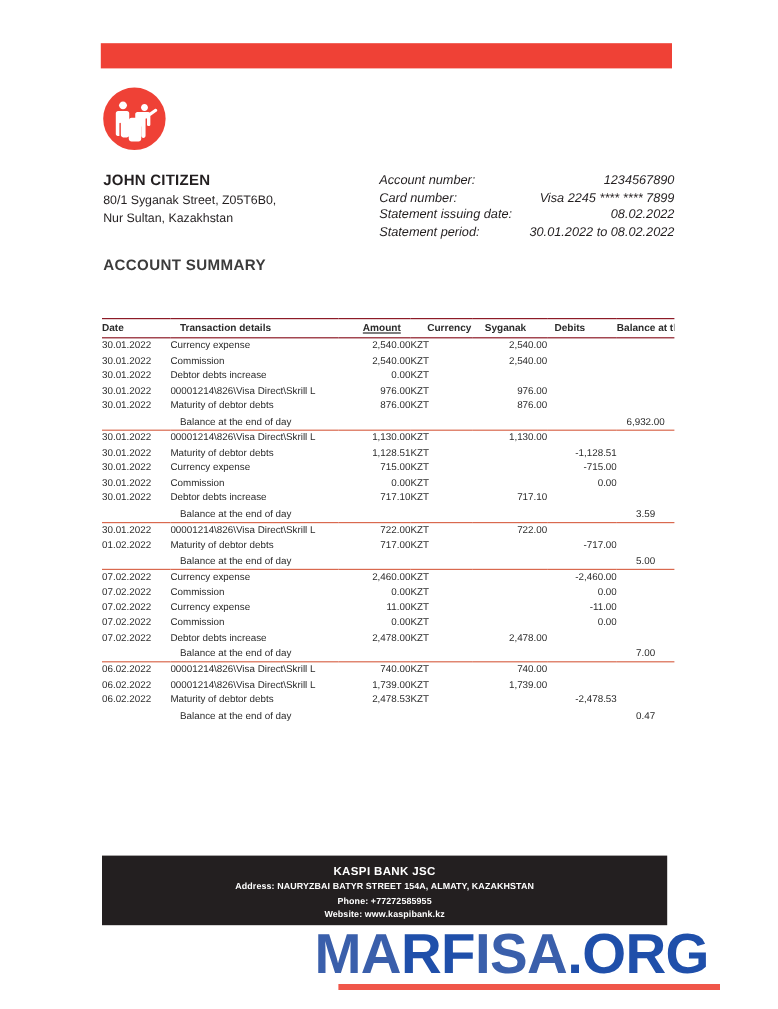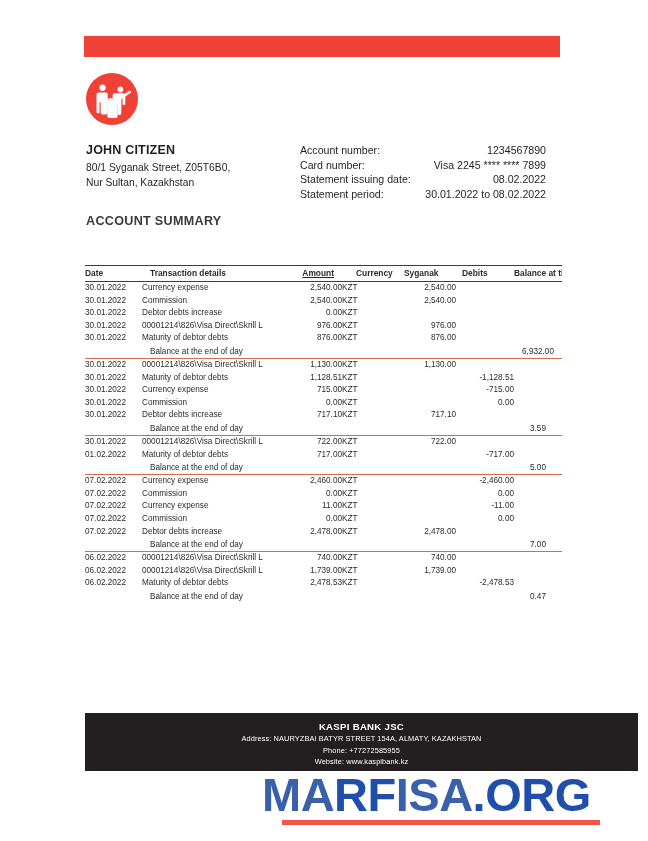--- a/index.html
+++ b/index.html
@@ -58,23 +58,24 @@
   }
   .cust-line {
     font-size: 10.3px;
     line-height: 14.5px;
     margin: 0;
   }
 
   
   .account-block {
     position: absolute;
-    left: 300px;
+    left: 316px;
     top: 143px;
     width: 246px;
+    font-style: italic;
   }
   .acct-row {
     display: flex;
     justify-content: space-between;
     align-items: baseline;
     font-size: 10.6px;
     line-height: 14.6px;
     white-space: nowrap;
   }
   .acct-label { text-align: left; }
@@ -173,37 +174,37 @@
     font-weight: bold;
   }
   tr.total td.t-label { text-align: right; padding-right: 4px; }
   tr.total td.t-value { text-align: right; padding-right: 3px; }
 
   
   .footer {
     position: absolute;
     left: 85px;
     top: 713px;
-    width: 553px;
+    width: 471px;
     height: 58px;
     background: #231f20;
     color: #ffffff;
     text-align: center;
     box-sizing: border-box;
     padding-top: 7px;
   }
   .f-name {
     font-size: 9.6px;
     font-weight: bold;
     letter-spacing: 0.3px;
     line-height: 13px;
   }
   .f-line {
     font-size: 7.4px;
-    font-weight: normal;
+    font-weight: bold;
     line-height: 11.5px;
     letter-spacing: 0.1px;
   }
 
   
   .watermark {
     position: absolute;
     left: 262px;
     top: 770px;
     width: 380px;

